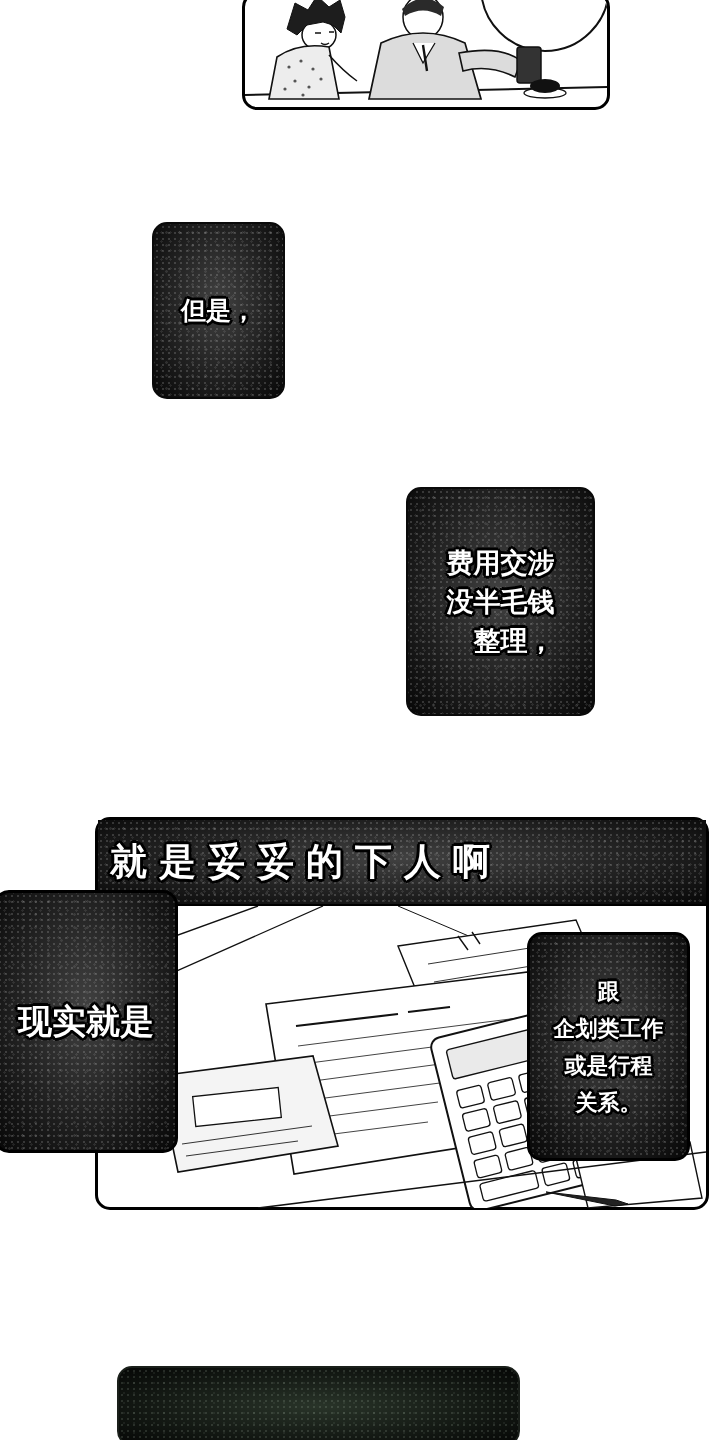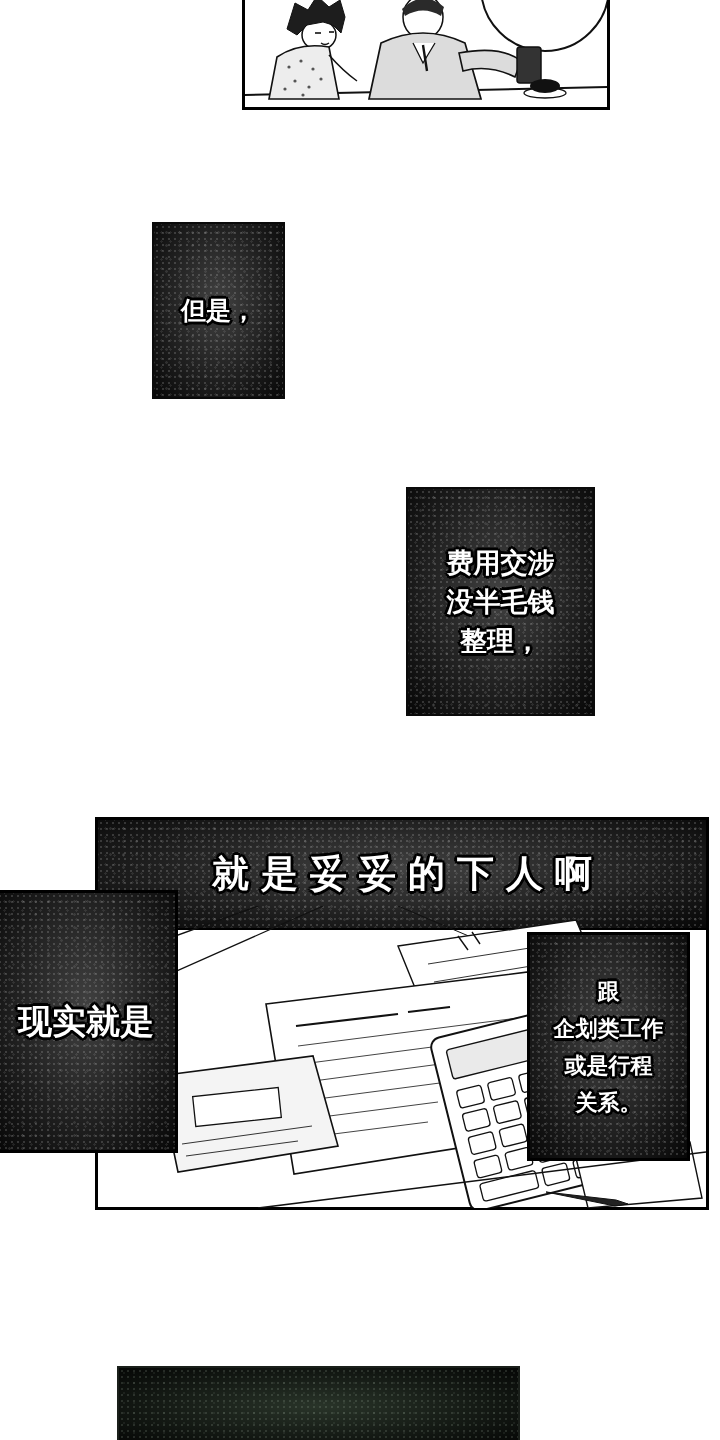--- a/index.html
+++ b/index.html
@@ -1,21 +1,21 @@
 <!DOCTYPE html>
 <html><head>
 <meta charset="utf-8">
 <style>
   html,body{margin:0;padding:0;}
   body{
     width:720px;height:1440px;position:relative;overflow:hidden;
     background:#ffffff;
     font-family:"DejaVu Sans","Liberation Sans",sans-serif;
   }
-  .panel{position:absolute;box-sizing:border-box;}
+  .panel{position:absolute;box-sizing:border-box;border-radius:15px;}
   
   .grain{
     background-color:#181818;
     background-image:
       radial-gradient(rgba(255,255,255,0.16) 1px, transparent 1.4px),
       radial-gradient(rgba(255,255,255,0.09) 1px, transparent 1.4px),
       radial-gradient(rgba(140,140,140,0.22) 1px, transparent 1.6px),
       radial-gradient(ellipse at 50% 45%, rgba(115,115,115,0.45), rgba(0,0,0,0.72));
     background-size:6px 6px, 9px 9px, 13px 13px, 100% 100%;
     background-position:0 0, 3px 4px, 6px 2px, 0 0;
@@ -28,31 +28,31 @@
       radial-gradient(ellipse at 50% 50%, rgba(70,90,70,0.4), rgba(0,0,0,0.75));
     background-size:6px 6px, 10px 10px, 100% 100%;
   }
   .outline-text{
     color:#ffffff;font-weight:bold;
     text-shadow:
       -2px -2px 0 #000, 2px -2px 0 #000, -2px 2px 0 #000, 2px 2px 0 #000,
       -3px 0 0 #000, 3px 0 0 #000, 0 -3px 0 #000, 0 3px 0 #000;
   }
   .caption{display:flex;align-items:center;justify-content:center;}
-  .cap-lines{text-align:center;}
+  .cap-lines{text-align:right;}
   .cap-lines.centered{text-align:center;}
 
   #panel-top{left:242px;top:-8px;width:368px;height:118px;border:3px solid #000;background:#fff;overflow:hidden;}
   #caption-but{left:152px;top:222px;width:133px;height:177px;border:2px solid #0a0a0a;}
   #caption-but .cap-line{font-size:25px;}
   #caption-tasks{left:406px;top:487px;width:189px;height:229px;border:2px solid #0a0a0a;}
   #caption-tasks .cap-line{font-size:27px;line-height:39px;}
   #panel-main{left:95px;top:817px;width:614px;height:393px;border:3px solid #000;background:#fff;}
-  #main-title-band{position:absolute;left:0;top:0;width:100%;height:110px;border-bottom:2px solid #000;
-    display:flex;align-items:center;justify-content:center;box-sizing:border-box;}
+  #main-title-band{position:absolute;left:0;top:0;width:100%;height:86px;border-bottom:2px solid #000;
+    display:flex;align-items:center;justify-content:flex-start;box-sizing:border-box;}
   #main-title{font-size:37px;letter-spacing:12px;white-space:nowrap;padding-left:12px;}
   #desk-scene{position:absolute;left:0;top:86px;width:608px;height:302px;}
   #caption-reality{left:-6px;top:890px;width:184px;height:263px;border:3px solid #000;z-index:5;}
   #caption-reality .cap-line{font-size:34px;line-height:41px;}
   #caption-unrelated{left:527px;top:932px;width:163px;height:229px;border:3px solid #000;z-index:5;}
   #caption-unrelated .cap-line{font-size:22px;line-height:37px;}
   #panel-bottom{left:117px;top:1366px;width:403px;height:80px;border:2px solid #1a1f1a;}
 </style>
 </head>
 <body>

